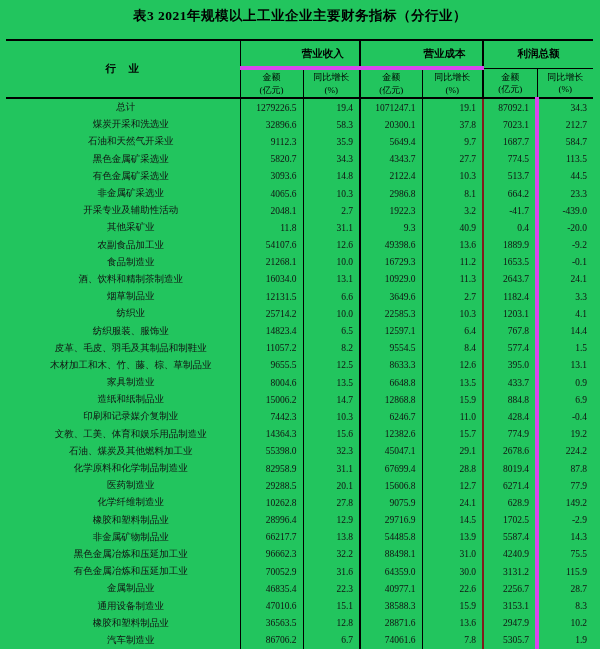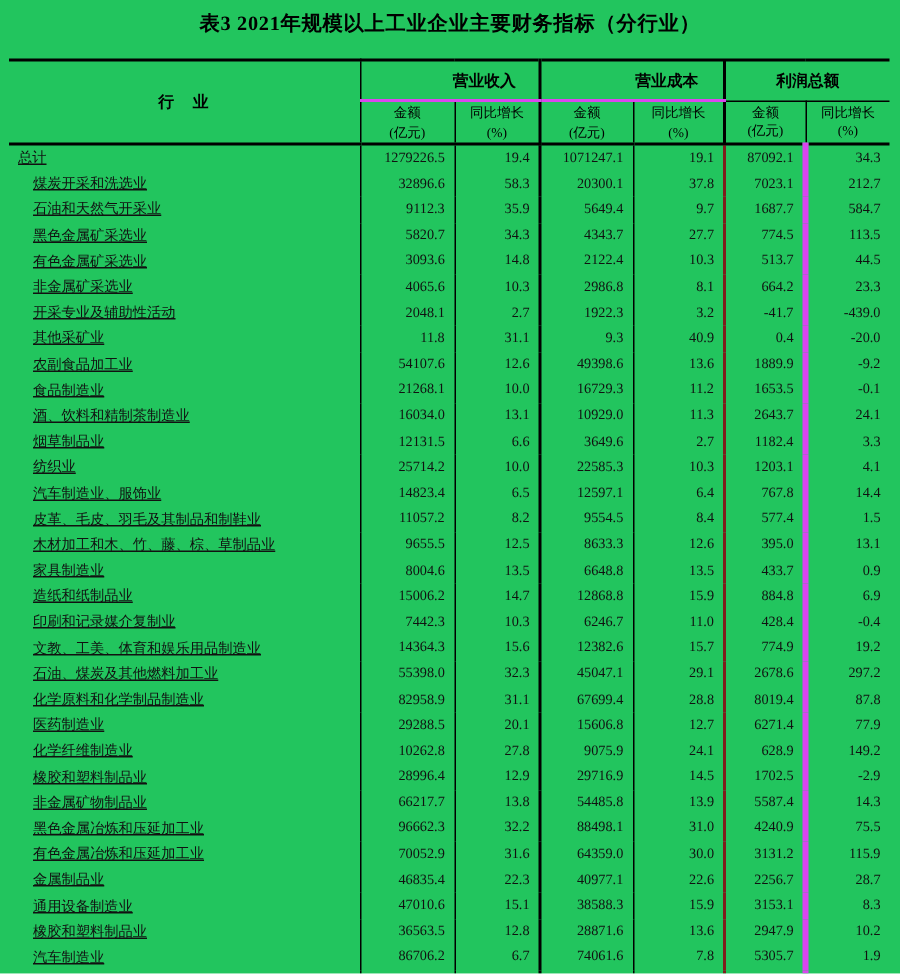--- a/index.html
+++ b/index.html
@@ -24,38 +24,38 @@
     left:6px; top:39px;
     width:587px;
     border-collapse:collapse;
     table-layout:fixed;
     border-top:2.5px solid #000;
   }
   
   thead th { text-align:center; vertical-align:middle; font-weight:bold; padding:0; color:#000; }
   tr.grow th { height:25px; font-size:10.5px; }
   th.ind-h  { border-right:1px solid #000; border-bottom:2px solid #000; font-size:10.5px; letter-spacing:1px; }
-  th.g1, th.g2 { border-right:2px solid #000; border-bottom:2px solid #d946ef;padding-left:46px; }
+  th.g1, th.g2 { border-right:2px solid #000; border-bottom:4px solid #d946ef;padding-left:46px; }
   th.g3 { border-bottom:1px solid #000; }
   tr.subhead th { height:27px; font-size:9px; font-weight:normal; border-bottom:2px solid #000; }
   tr.subhead th div { line-height:1.35; }
   tr.subhead th:nth-child(1) { border-right:1px solid #000; }
   tr.subhead th:nth-child(2) { border-right:2px solid #000; }
   tr.subhead th:nth-child(3) { border-right:1px solid #000; }
   tr.subhead th:nth-child(4) { border-right:2px solid #000; }
   tr.subhead th:nth-child(5) { border-right:1px solid #000; }
   
   tbody td { height:17.2px; padding:0; font-size:9.5px; vertical-align:middle; }
   tbody td:nth-child(1) { border-right:1px solid #000; }
   tbody td:nth-child(2) { border-right:1px solid #000; }
   tbody td:nth-child(3) { border-right:2px solid #000000; }
   tbody td:nth-child(4) { border-right:1px solid #000; }
   tbody td:nth-child(5) { border-right:2px solid #7f1d1d; }
   tbody td:nth-child(6) { border-right:4px solid #d946ef; }
-  td.ind { text-align:left; padding-left:6px; white-space:nowrap; overflow:hidden;text-decoration:underline; }
+  td.ind { text-align:center; padding-left:6px; white-space:nowrap; overflow:hidden; }
   td.ind.sub { padding-left:16px; }
   td.num { text-align:right; padding-right:6px; font-family:"Liberation Serif","DejaVu Serif",serif; }
   tr.filler td { height:22px; }
 </style>
 </head>
 <body>
 
 <div class="page">
   <div class="title">表3  2021年规模以上工业企业主要财务指标（分行业）</div>
 
@@ -215,21 +215,21 @@
         <tr>
           <td class="ind sub">纺织业</td>
           <td class="num">25714.2</td>
           <td class="num">10.0</td>
           <td class="num">22585.3</td>
           <td class="num">10.3</td>
           <td class="num">1203.1</td>
           <td class="num">4.1</td>
         </tr>
         <tr>
-          <td class="ind sub">汽车制造业、服饰业</td>
+          <td class="ind sub">纺织服装、服饰业</td>
           <td class="num">14823.4</td>
           <td class="num">6.5</td>
           <td class="num">12597.1</td>
           <td class="num">6.4</td>
           <td class="num">767.8</td>
           <td class="num">14.4</td>
         </tr>
         <tr>
           <td class="ind sub">皮革、毛皮、羽毛及其制品和制鞋业</td>
           <td class="num">11057.2</td>
@@ -284,21 +284,21 @@
           <td class="num">774.9</td>
           <td class="num">19.2</td>
         </tr>
         <tr>
           <td class="ind sub">石油、煤炭及其他燃料加工业</td>
           <td class="num">55398.0</td>
           <td class="num">32.3</td>
           <td class="num">45047.1</td>
           <td class="num">29.1</td>
           <td class="num">2678.6</td>
-          <td class="num">297.2</td>
+          <td class="num">224.2</td>
         </tr>
         <tr>
           <td class="ind sub">化学原料和化学制品制造业</td>
           <td class="num">82958.9</td>
           <td class="num">31.1</td>
           <td class="num">67699.4</td>
           <td class="num">28.8</td>
           <td class="num">8019.4</td>
           <td class="num">87.8</td>
         </tr>

